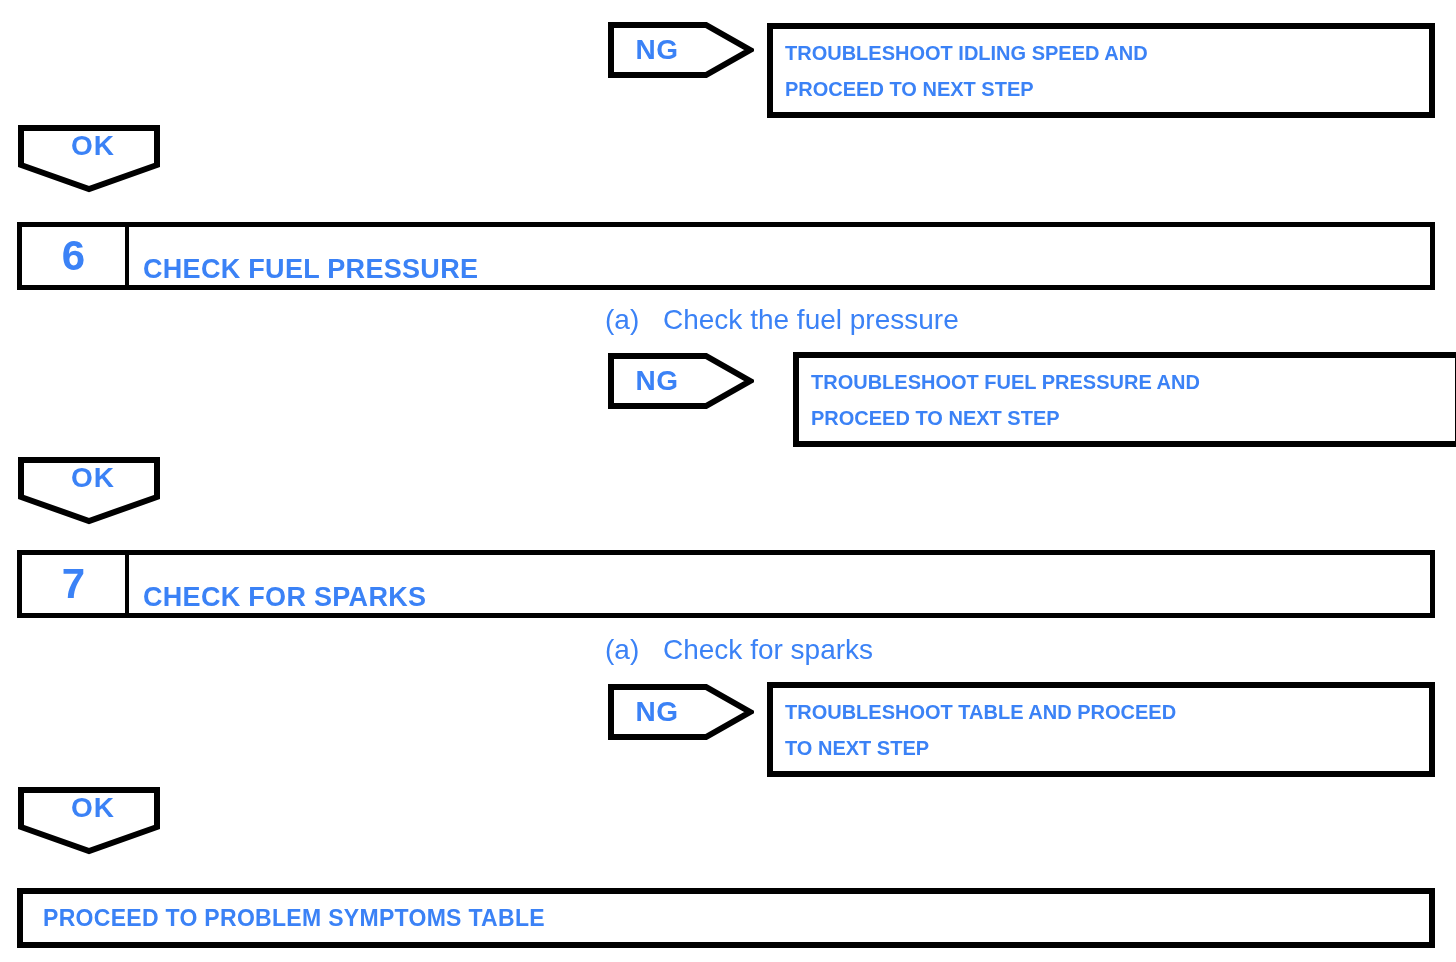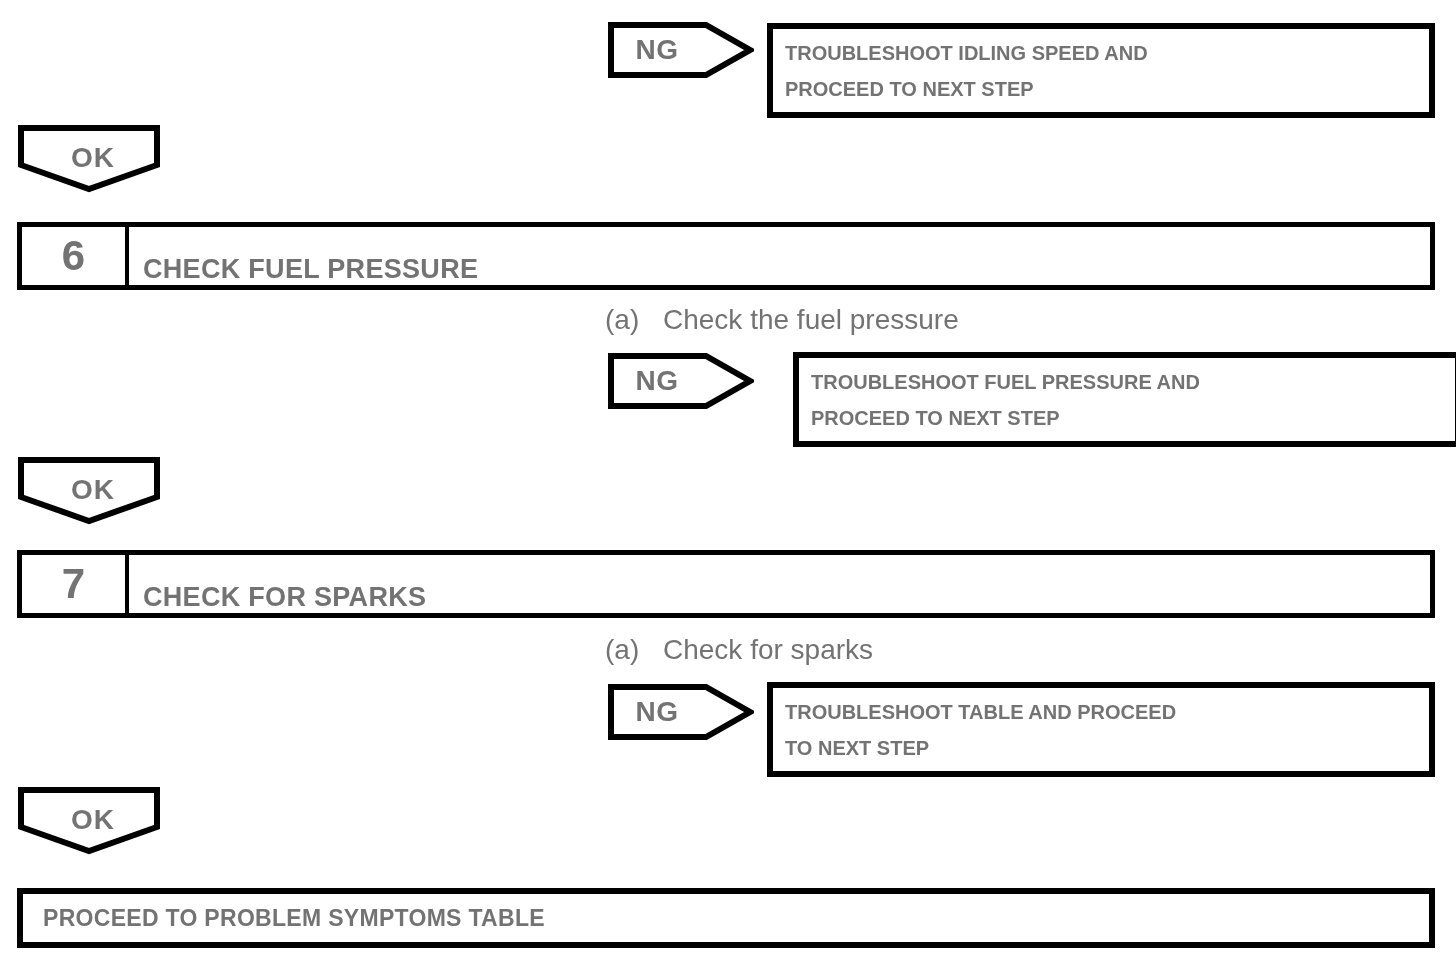--- a/index.html
+++ b/index.html
@@ -6,41 +6,41 @@
     margin: 0;
     padding: 0;
     background: #ffffff;
   }
   .canvas {
     position: relative;
     width: 1456px;
     height: 962px;
     background: #ffffff;
     font-family: "Liberation Sans", sans-serif;
-    color: #737373;
+    color: #3b82f6;
     overflow: hidden;
   }
   .abs { position: absolute; }
 
   
   .ng-tag { width: 146px; height: 58px; }
   .ng-tag svg { position: absolute; left: 0; top: 0; display: block; }
   .ng-tag .tag-label {
     position: absolute; left: 0; top: 0; width: 98px; height: 56px;
     display: flex; align-items: center; justify-content: center;
     font-size: 28px; font-weight: bold; letter-spacing: 0.5px;
   }
 
   
   .ok-tag { width: 144px; height: 70px; }
   .ok-tag svg { position: absolute; left: 0; top: 0; display: block; }
   .ok-tag .tag-label {
     position: absolute; left: 0; top: 2px; width: 150px; height: 38px;
     display: flex; align-items: center; justify-content: center;
-    font-size: 28px; font-weight: bold; letter-spacing: 1px; margin-top: 12px;
+    font-size: 28px; font-weight: bold; letter-spacing: 1px;
   }
 
   
   .action-box {
     box-sizing: border-box;
     width: 668px; height: 95px;
     border: 6px solid #000000;
     background: #ffffff;
     display: flex; align-items: center;
   }

